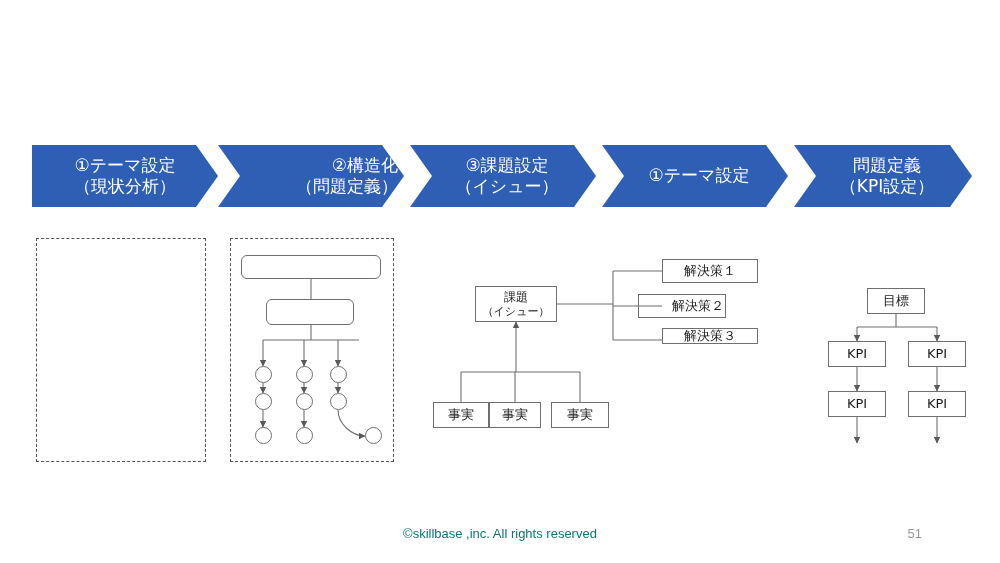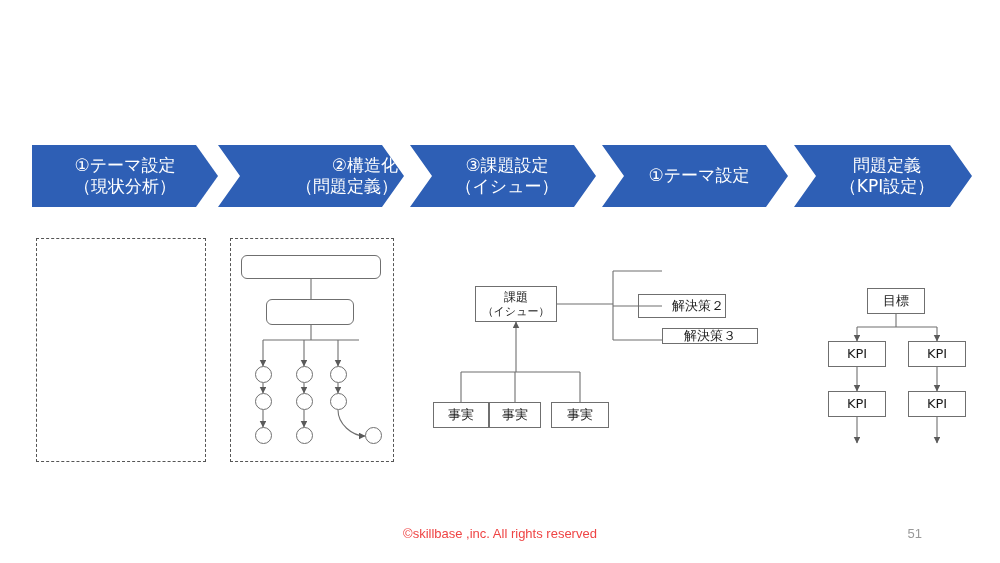--- a/index.html
+++ b/index.html
@@ -103,21 +103,21 @@
     height: 563px;
     pointer-events: none;
   }
   .footer {
     position: absolute;
     bottom: 22px;
     left: 0;
     width: 1000px;
     text-align: center;
     font-size: 13px;
-    color: #ef4444;
+    color: #0f766e;
   }
   .page-num {
     position: absolute;
     bottom: 22px;
     right: 78px;
     font-size: 13px;
     color: #999999;
     text-align: center;
   }
 </style>
@@ -166,20 +166,21 @@
 
   <div class="circle" style="left:255px; top:427px; width:17px; height:17px;"></div>
   <div class="circle" style="left:296px; top:427px; width:17px; height:17px;"></div>
   <div class="circle" style="left:365px; top:427px; width:17px; height:17px;"></div>
 
   <div class="box two-line" style="left:475px; top:286px; width:82px; height:36px;">
     <span style="font-size:12px;">課題</span>
     <span style="font-size:11px;">（イシュー）</span>
   </div>
 
+  <div class="box" style="left:662px; top:259px; width:96px; height:24px;">解決策１</div>
   <div class="box" style="left:638px; top:294px; width:88px; height:24px;padding-left:32px;">解決策２</div>
   <div class="box" style="left:662px; top:328px; width:96px; height:16px;">解決策３</div>
 
   <div class="box" style="left:433px; top:402px; width:56px; height:26px;">事実</div>
   <div class="box" style="left:489px; top:402px; width:52px; height:26px;">事実</div>
   <div class="box" style="left:551px; top:402px; width:58px; height:26px;">事実</div>
 
   <div class="box" style="left:867px; top:288px; width:58px; height:26px;">目標</div>
   <div class="box" style="left:828px; top:341px; width:58px; height:26px;">KPI</div>
   <div class="box" style="left:908px; top:341px; width:58px; height:26px;">KPI</div>

